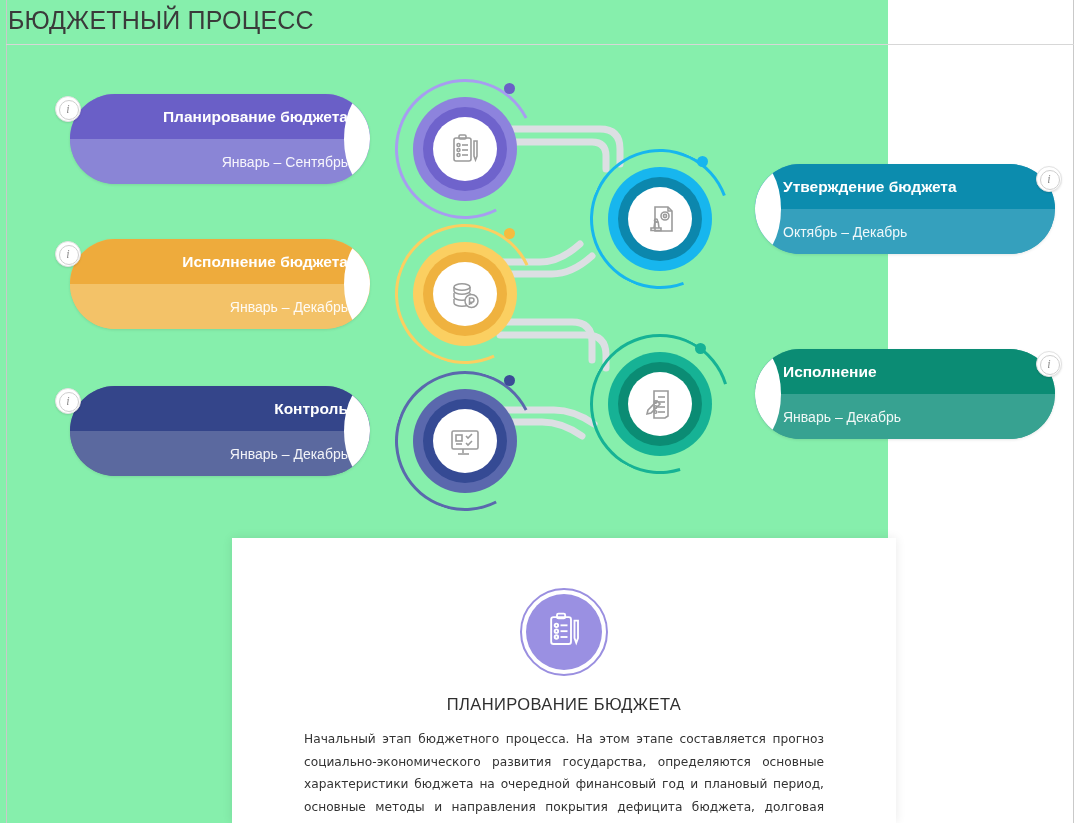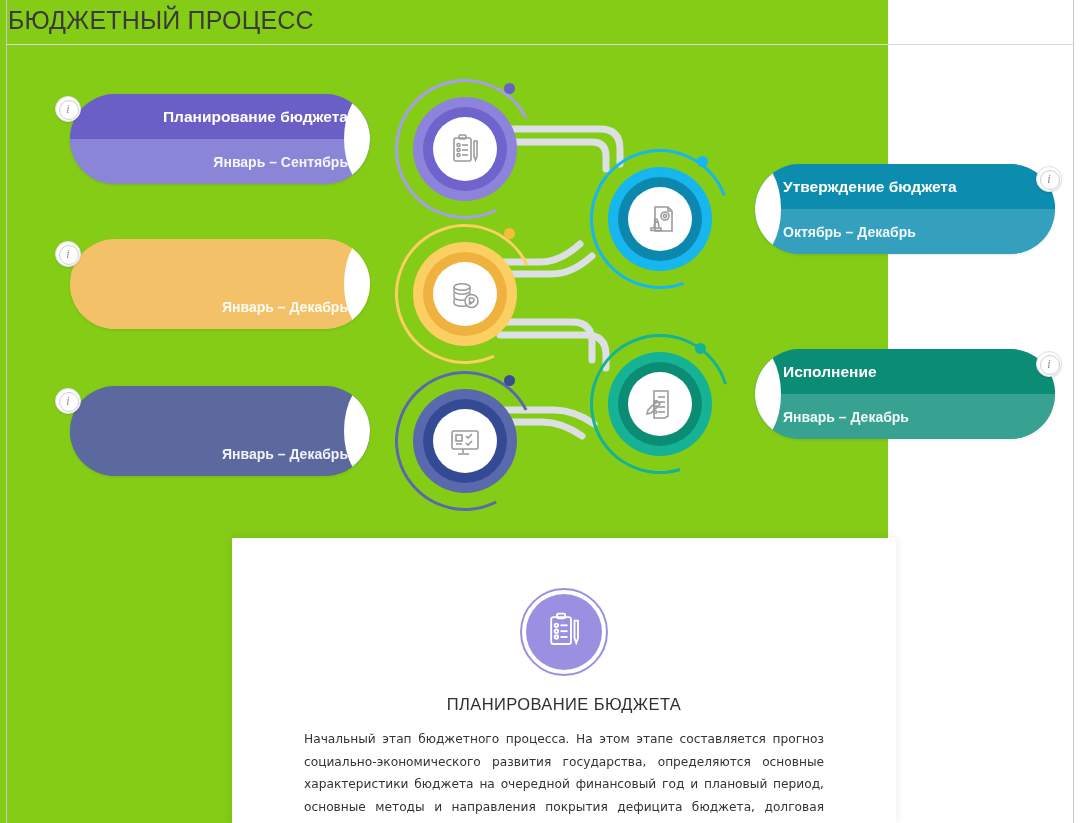--- a/index.html
+++ b/index.html
@@ -14,21 +14,21 @@
     overflow: hidden;
     position: relative;
   }
 
   
   #page {
     position: absolute;
     left: 0; top: 0;
     width: 888px;
     height: 823px;
-    background: #84cc16;
+    background: #86efac;
     box-sizing: border-box;
   }
   .frame-left-border {
     position: absolute;
     left: 6px; top: 0; width: 1px; height: 823px;
     background: #c9c9c9;
   }
   .frame-right-border {
     position: absolute;
     left: 1073px; top: 0; width: 1px; height: 823px;
@@ -100,21 +100,21 @@
   .pill-bottom { top: 45px; }
 
   .pill-title {
     font-size: 15.5px;
     font-weight: bold;
     color: #ffffff;
     white-space: nowrap;
   }
   .pill-period {
     font-size: 14px;
-    font-weight: 700;
+    font-weight: 400;
     color: rgba(255,255,255,0.92);
     white-space: nowrap;
   }
 
   
   .stage-left .pill-top,
   .stage-left .pill-bottom {
     justify-content: flex-end;
     padding-right: 22px;
   }
@@ -366,20 +366,23 @@
               <path d="M12 27 l0.8 -6 h3.4 l0.8 6"></path>
               <rect x="12.5" y="18" width="3" height="3.2" rx="1.4"></rect>
             </svg>
           </span>
         </div>
       </div>
     </div>
 
     <div class="stage stage-left" style="top: 185px;">
       <div class="pill" style="background:#f3c268;">
+        <div class="pill-top" style="background:#eeab3c;">
+          <span class="pill-title">Исполнение бюджета</span>
+        </div>
         <div class="pill-bottom" style="background:#f3c268;">
           <span class="pill-period">Январь – Декабрь</span>
         </div>
         <div class="pill-notch"></div>
       </div>
       <div class="info-badge">
         <span>i</span>
       </div>
       <div class="node">
         <div class="node-arc" style="border-color:#fbcf61; border-right-color:transparent; transform:rotate(20deg);"></div>
@@ -432,20 +435,23 @@
               <circle cx="13.5" cy="26" r="1.3"></circle>
               <path d="M6 24 l9 -9 l3 3 l-9 9 l-4 1 z"></path>
             </svg>
           </span>
         </div>
       </div>
     </div>
 
     <div class="stage stage-left" style="top: 332px;">
       <div class="pill" style="background:#5b699f;">
+        <div class="pill-top" style="background:#34458a;">
+          <span class="pill-title">Контроль</span>
+        </div>
         <div class="pill-bottom" style="background:#5b699f;">
           <span class="pill-period">Январь – Декабрь</span>
         </div>
         <div class="pill-notch"></div>
       </div>
       <div class="info-badge">
         <span>i</span>
       </div>
       <div class="node">
         <div class="node-arc" style="border-color:#5a68ad; border-right-color:transparent; transform:rotate(18deg);"></div>

